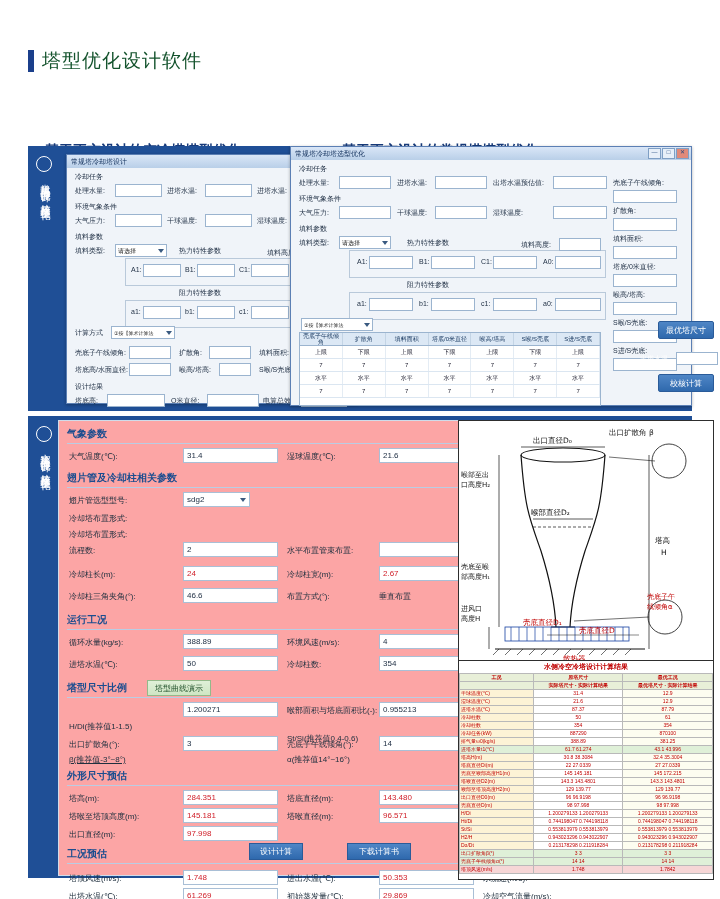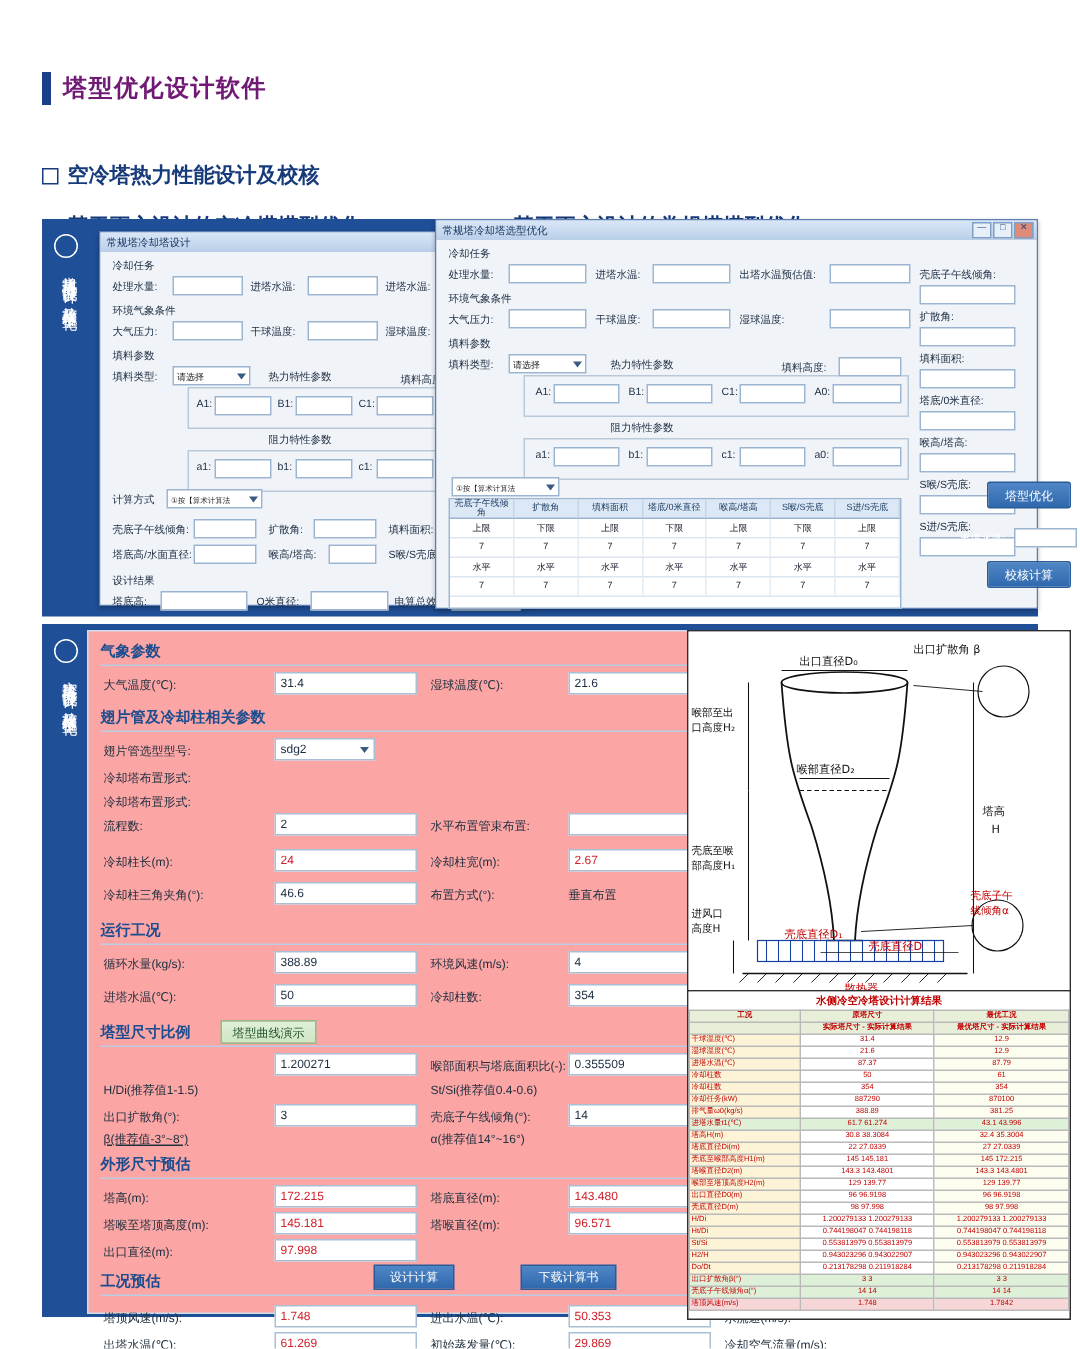--- a/index.html
+++ b/index.html
@@ -9,21 +9,21 @@
     font-family:"Liberation Sans","DejaVu Sans",sans-serif;
     font-size:9px;color:#1a1a1a;
     position:relative;overflow:hidden;
   }
   .root{position:relative;width:720px;height:899px;}
 
   
   .hdr{position:absolute;left:0;top:24px;width:720px;height:120px;}
   .hdr-title{position:absolute;left:28px;top:24px;display:flex;align-items:center;gap:8px;}
   .hdr-bar{width:6px;height:22px;background:#1b3f8b;}
-  .hdr-title span{font-size:16px;font-weight:bold;color:#701a75;letter-spacing:1px;}
+  .hdr-title span{font-size:19px;font-weight:normal;color:#14532d;letter-spacing:1px;}
   .hdr-item{position:absolute;font-size:14px;font-weight:bold;color:#173a7a;display:flex;align-items:center;gap:6px;}
   .sq{width:9px;height:9px;border:1.6px solid #173a7a;display:inline-block;}
   .h1{left:28px;top:84px;}
   .h2{left:28px;top:118px;}
   .h3{left:325px;top:84px;}
   .h4{left:325px;top:118px;}
 
   
   .band1{position:absolute;left:28px;top:146px;width:664px;height:265px;background:#1f4f96;}
   .band1 .vtab{position:absolute;left:0;top:0;width:30px;height:265px;color:#fff;}
@@ -93,24 +93,20 @@
 </style>
 </head>
 <body>
 
 <div class="root">
 
   <div class="hdr">
     <div class="hdr-title">
       <div class="hdr-bar"></div>
       <span>塔型优化设计软件</span>
-    </div>
-    <div class="hdr-item h1">
-      <i class="sq"></i>
-      <span>空冷塔热力性能设计及校核</span>
     </div>
     <div class="hdr-item h2">
       <i class="sq"></i>
       <span>基于正交设计的空冷塔塔型优化</span>
     </div>
     <div class="hdr-item h4">
       <i class="sq"></i>
       <span>基于正交设计的常规塔塔型优化</span>
     </div>
   </div>
@@ -327,21 +323,21 @@
             <div>7</div>
             <div>7</div>
             <div>7</div>
             <div>7</div>
             <div>7</div>
           </div>
         </div>
       </div>
     </div>
 
-    <div class="btn-blue" style="left:630px;top:175px;width:54px;height:16px;">塔型优化</div>
+    <div class="btn-blue" style="left:630px;top:175px;width:54px;height:16px;">最优塔尺寸</div>
     <div class="lbl" style="left:612px;top:208px;color:#ffffff;">出塔水温:</div>
     <div class="inp" style="left:648px;top:206px;width:40px;"></div>
     <div class="btn-blue" style="left:630px;top:228px;width:54px;height:16px;">校核计算</div>
   </div>
 
   <div class="band2">
     <div class="vtab">
       <div class="vt-icon"></div>
       <div class="vt-text">空冷塔热力性能设计、校核及塔型优化</div>
     </div>
@@ -389,37 +385,37 @@
       <div class="f-inp" style="left:124px;top:235px;width:90px;">50</div>
       <div class="f-lbl" style="left:228px;top:238px;">冷却柱数:</div>
       <div class="f-inp" style="left:320px;top:235px;width:90px;">354</div>
       <div class="f-lbl" style="left:424px;top:238px;">冷却任务(kw):</div>
 
       <div class="sec-t" style="left:8px;top:260px;">塔型尺寸比例</div>
       <div class="f-btn" style="left:88px;top:259px;width:62px;">塔型曲线演示</div>
       <div class="sec-line" style="left:8px;top:276px;width:614px;"></div>
       <div class="f-inp" style="left:124px;top:281px;width:90px;">1.200271</div>
       <div class="f-lbl" style="left:228px;top:284px;">喉部面积与塔底面积比(-):</div>
-      <div class="f-inp" style="left:320px;top:281px;width:90px;">0.355509</div>
+      <div class="f-inp" style="left:320px;top:281px;width:90px;">0.955213</div>
       <div class="f-lbl" style="left:424px;top:284px;">喉部至塔顶高度比(-):</div>
       <div class="f-lbl" style="left:10px;top:300px;">H/Di(推荐值1-1.5)</div>
-      <div class="f-lbl" style="left:228px;top:300px;">St/Si(推荐值0.4-0.6)</div>
+      <div class="f-lbl" style="left:228px;top:312px;">St/Si(推荐值0.4-0.6)</div>
       <div class="f-lbl" style="left:424px;top:300px;">H2/H(推荐值0.05-0.15)</div>
 
       <div class="f-lbl" style="left:10px;top:318px;">出口扩散角(°):</div>
       <div class="f-inp" style="left:124px;top:315px;width:90px;">3</div>
       <div class="f-lbl" style="left:228px;top:318px;">壳底子午线倾角(°):</div>
       <div class="f-inp" style="left:320px;top:315px;width:90px;">14</div>
       <div class="f-lbl" style="left:10px;top:333px;text-decoration:underline;">β(推荐值-3°~8°)</div>
       <div class="f-lbl" style="left:228px;top:333px;">α(推荐值14°~16°)</div>
 
       <div class="sec-t" style="left:8px;top:348px;">外形尺寸预估</div>
       <div class="sec-line" style="left:8px;top:364px;width:614px;"></div>
       <div class="f-lbl" style="left:10px;top:372px;">塔高(m):</div>
-      <div class="f-inp red" style="left:124px;top:369px;width:90px;">172.215</div>
+      <div class="f-inp red" style="left:124px;top:369px;width:90px;">284.351</div>
       <div class="f-lbl" style="left:228px;top:372px;">塔底直径(m):</div>
       <div class="f-inp red" style="left:320px;top:369px;width:90px;">143.480</div>
       <div class="f-lbl" style="left:424px;top:372px;">壳底至喉部高度(m):</div>
       <div class="f-lbl" style="left:10px;top:390px;">塔喉至塔顶高度(m):</div>
       <div class="f-inp red" style="left:124px;top:387px;width:90px;">145.181</div>
       <div class="f-lbl" style="left:228px;top:390px;">塔喉直径(m):</div>
       <div class="f-inp red" style="left:320px;top:387px;width:90px;">96.571</div>
       <div class="f-lbl" style="left:424px;top:390px;">壳底直径(m):</div>
       <div class="f-lbl" style="left:10px;top:408px;">出口直径(m):</div>
       <div class="f-inp red" style="left:124px;top:405px;width:90px;">97.998</div>

